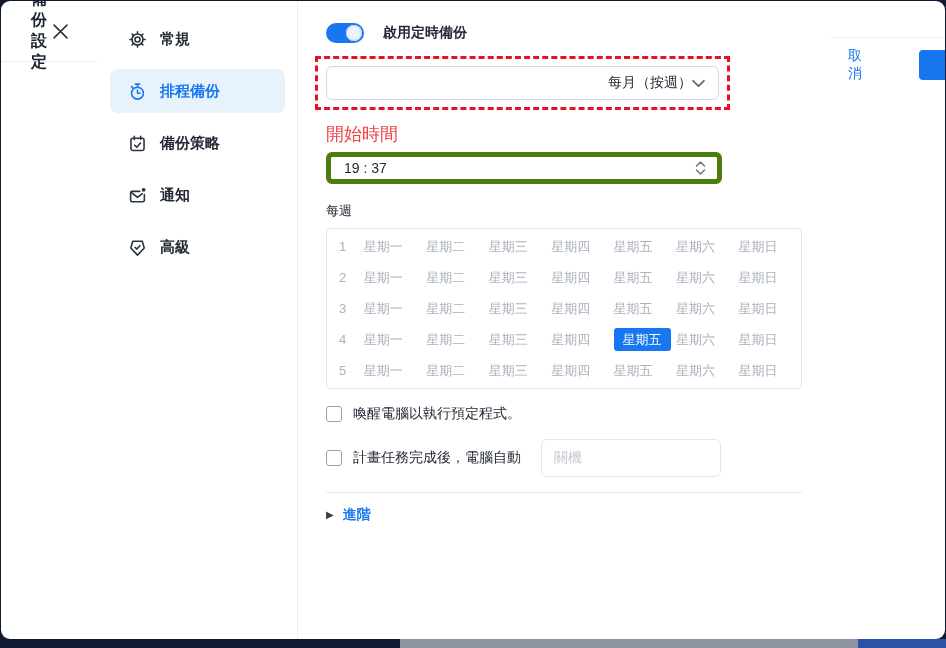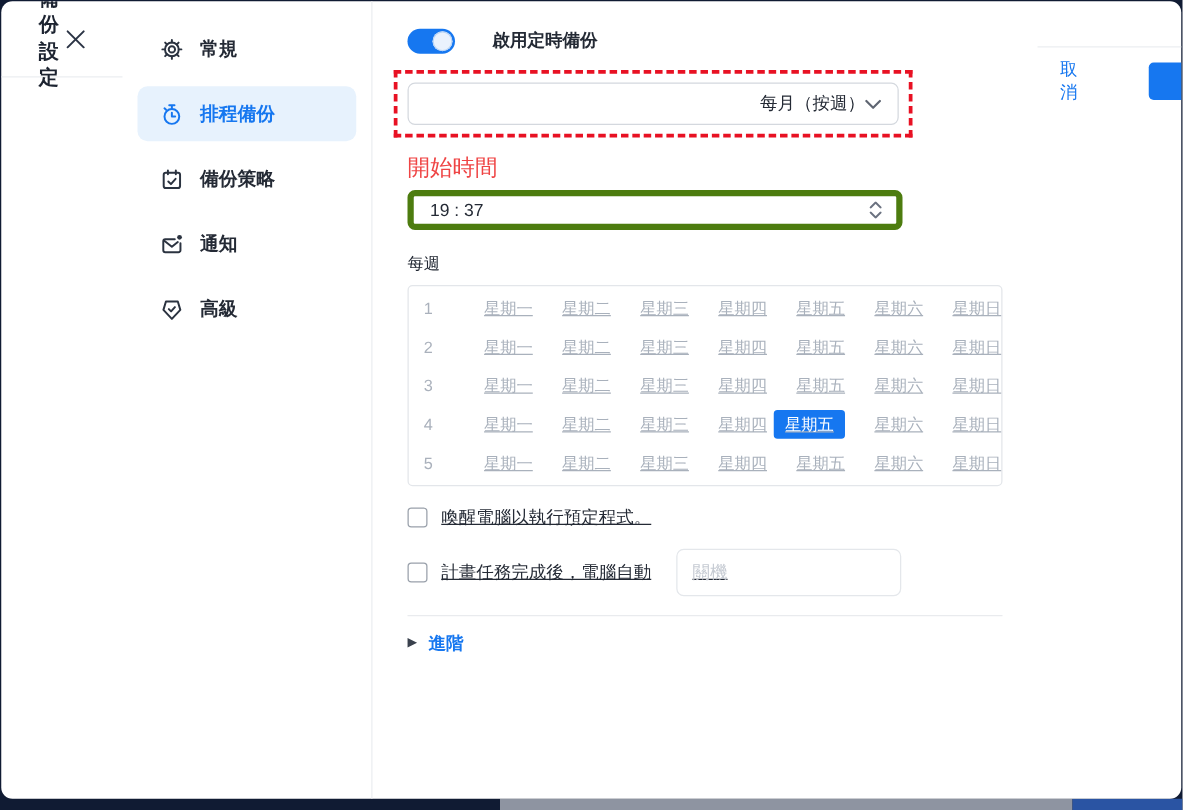--- a/index.html
+++ b/index.html
@@ -31,21 +31,21 @@
   .sidebar { width:200px; flex:0 0 200px; border-right:1px solid #eceef1; padding-top:16px; }
   .side-item { height:44px; margin:0 12px 8px 12px; padding-left:18px; border-radius:8px;
                display:flex; align-items:center; gap:13px;
                font-size:15px; font-weight:bold; color:#242a35; cursor:pointer; }
   .side-item .ic { display:flex; color:#2b3340; }
   .side-item.selected { background:#e7f2fd; color:#1677f0; }
   .side-item.selected .ic { color:#1677f0; }
 
   .content { flex:1; padding:22px 28px 0 28px; }
 
-  .toggle-row { display:flex; align-items:center; gap:30px; height:20px; }
+  .toggle-row { display:flex; align-items:center; gap:19px; height:20px; }
   .toggle { width:38px; height:20px; border-radius:10px; background:#1677f0; position:relative; cursor:pointer; flex:0 0 38px; }
   .toggle-knob { position:absolute; top:2px; right:2px; width:16px; height:16px; border-radius:50%;
                  background:#eaf2fd; box-shadow: inset 0 0 0 1px #b9d4f5; }
   .toggle-label { font-size:14px; font-weight:600; color:#242a35; }
 
   .highlight-wrap { width:415px; margin:13px 0 0 -11px; border:3px dashed #e81123; padding:7px 8px; }
   .select-box { height:34px; background:#fff; border:1px solid #d4d8de; border-radius:6px;
                 display:flex; align-items:center; justify-content:flex-end;
                 padding:0 13px; font-size:14px; color:#242a35; cursor:pointer; }
   .select-box .chev { color:#5f6672; display:flex; }
@@ -53,24 +53,24 @@
   .field-label { margin-top:12px; font-size:18px; color:#ef4444; }
   .time-input { margin-top:6px; width:396px; height:32px; border:5px solid #4d7c0f; border-radius:6px;
                 display:flex; align-items:center; justify-content:space-between;
                 padding:0 11px 0 13px; font-size:14px; color:#242a35; cursor:text; }
   .stepper { display:flex; flex-direction:column; gap:2px; align-items:center; color:#6b7280; cursor:pointer; }
 
   .week-label { margin-top:18px; font-size:13px; color:#242a35; }
   .week-grid { margin-top:8px; width:476px; border:1px solid #e3e6ea; border-radius:4px; padding:2px 0; }
   .week-row { height:31px; display:flex; align-items:center; }
   .week-row-num { width:37px; padding-left:12px; font-size:13px; color:#aab1bc; }
-  .week-cell { width:63px; text-align:right; font-size:13px; color:#a9b1bc; cursor:pointer;text-decoration:underline; }
+  .week-cell { width:63px; text-align:left; font-size:13px; color:#a9b1bc; cursor:pointer; }
   .selected-pill { background:#1677f0; color:#ffffff; border-radius:3px; padding:4px 9px; }
 
-  .check-row { margin-top:16px; display:flex; align-items:center; gap:11px; font-size:14px; color:#242a35;text-decoration:underline; }
+  .check-row { margin-top:16px; display:flex; align-items:center; gap:11px; font-size:14px; color:#242a35; }
   .checkbox { width:16px; height:16px; flex:0 0 16px; background:#fff; border:1.5px solid #99a0aa; border-radius:3px; cursor:pointer; }
   .action-input { margin-left:9px; width:180px; height:30px; border:1px solid #e4e7eb; border-radius:6px;
                   display:flex; align-items:center; padding:18px 12px; font-size:14px; color:#c6cbd3; }
 
   .section-divider { margin-top:15px; border-top:1px solid #e9ebee; }
   .advanced-row { margin-top:13px; display:flex; align-items:center; gap:9px; cursor:pointer; }
   .advanced-arrow { color:#3a414d; font-size:10px; line-height:1; }
   .advanced-label { color:#1677f0; font-size:14px; font-weight:bold; }
 
   

